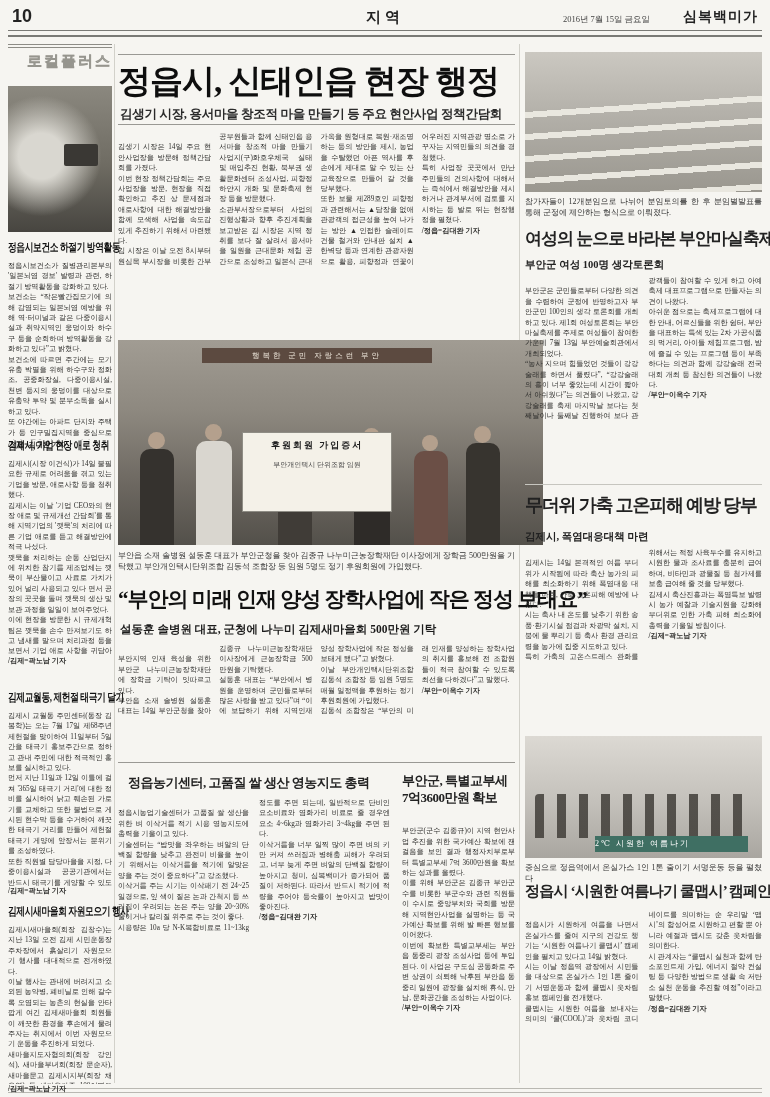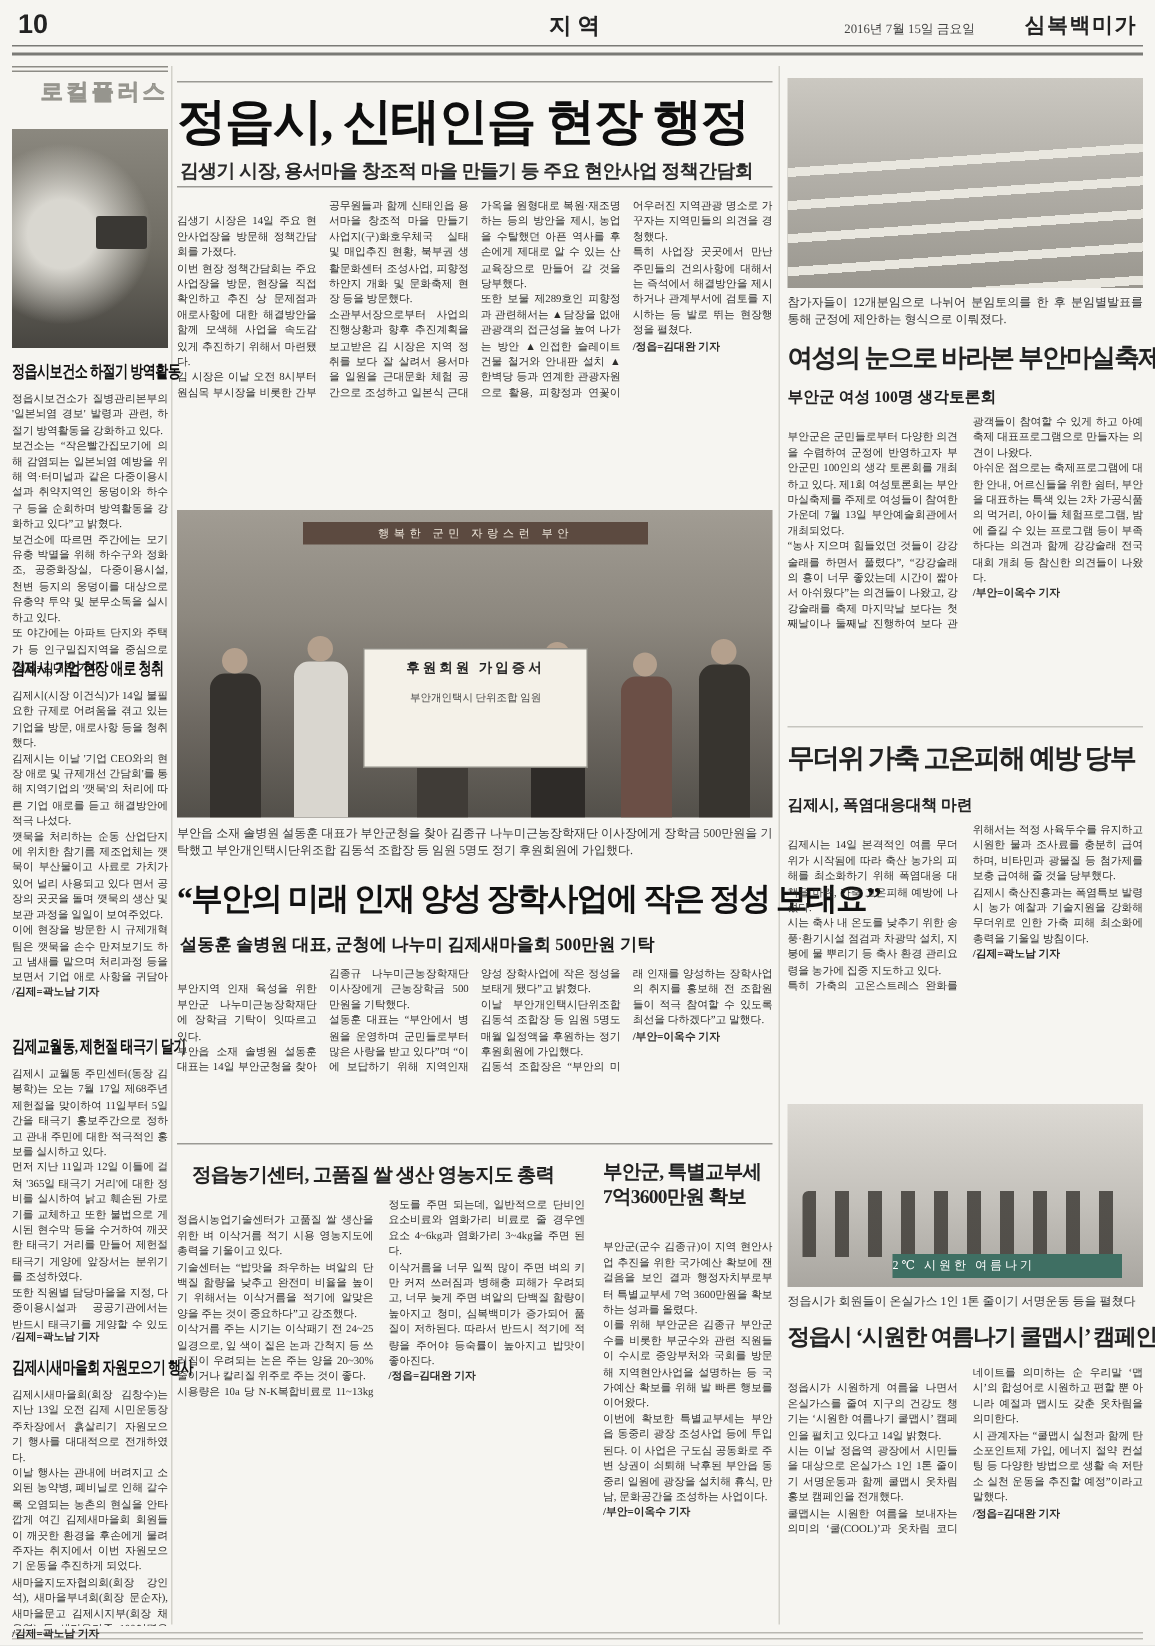--- a/index.html
+++ b/index.html
@@ -28,21 +28,21 @@
             -webkit-text-stroke:.4px #96958e;}
   .sb-art{position:absolute;left:0;width:104px;display:flex;flex-direction:column;}
   .sb-h{font-size:11.5px;font-weight:bold;letter-spacing:-.5px;white-space:nowrap;
         transform:scaleX(.76);transform-origin:0 50%;margin-bottom:6px;color:#111;}
   .sb-body{flex:1 1 auto;overflow:hidden;}
   
   .ph{position:absolute;overflow:hidden;}
   .ph-fog{background:radial-gradient(circle at 32% 48%, #d9d7d0 0 22%, rgba(217,215,208,0) 58%),
            linear-gradient(180deg,#8b887f 0%,#6e6b62 55%,#474540 100%);}
   .fog-truck{position:absolute;right:14px;top:58px;width:34px;height:22px;background:#3a3834;border-radius:2px;}
-  .ph-don{background:linear-gradient(180deg,#a19c93 0%,#8d887f 35%,#6d6861 70%,#53504a 100%);}
+  .ph-don{background:linear-gradient(180deg,#a19c93 0%,#8d887f 35%,#6d6861 70%,#53504a 100%);padding-left:28px;}
   .person{position:absolute;bottom:0;border-radius:10px 10px 0 0;}
   .head{position:absolute;border-radius:50%;background:#b4a08d;}
   .don-banner{position:absolute;left:84px;top:8px;width:230px;height:15px;background:#5c4a40;color:#efe8dc;
               font-size:7.5px;line-height:15px;text-align:center;letter-spacing:3px;}
   .cert{position:absolute;left:124px;top:92px;width:150px;height:80px;background:#f4f1e8;border:1px solid #8f8d85;
         text-align:center;padding-top:6px;box-sizing:border-box;}
   .cert-1{font-size:9px;font-weight:bold;letter-spacing:2px;}
   .cert-2{font-size:17px;font-weight:bold;letter-spacing:3px;margin-top:6px;}
   .cert-3{font-size:7px;margin-top:8px;color:#444;}
   .ph-forum{background:linear-gradient(180deg,#cbc8c1 0%,#b3b0a9 45%,#9a978f 100%);}
@@ -225,21 +225,21 @@
 시는 축사 내 온도를 낮추기 위한 송풍·환기시설 점검과 차광막 설치, 지붕에 물 뿌리기 등 축사 환경 관리요령을 농가에 집중 지도하고 있다.
 특히 가축의 고온스트레스 완화를 위해서는 적정 사육두수를 유지하고 시원한 물과 조사료를 충분히 급여하며, 비타민과 광물질 등 첨가제를 보충 급여해 줄 것을 당부했다.
 김제시 축산진흥과는 폭염특보 발령 시 농가 예찰과 기술지원을 강화해 무더위로 인한 가축 피해 최소화에 총력을 기울일 방침이다.</span>
       <span class="byline">/김제=곽노남 기자</span>
     </div>
 
     <div class="ph ph-camp" style="left:0;top:692px;width:237px;height:122px;">
       <div class="camp-people"></div>
       <div class="camp-banner">2℃ 시원한 여름나기</div>
     </div>
-    <div class="cap" style="position:absolute;left:0;top:818px;width:237px;">정읍시가 회원들이 온실가스 1인 1톤 줄이기 서명운동 등을 펼쳤다</div>
+    <div class="cap" style="position:absolute;left:0;top:818px;width:237px;">중심으로 정읍역에서 온실가스 1인 1톤 줄이기 서명운동 등을 펼쳤다</div>
 
     <div class="r-h3">정읍시 ‘시원한 여름나기 쿨맵시’ 캠페인</div>
     <div class="bt cols2 clip" style="position:absolute;left:0;top:866px;width:237px;height:184px;">
       <span>정읍시가 시원하게 여름을 나면서 온실가스를 줄여 지구의 건강도 챙기는 ‘시원한 여름나기 쿨맵시’ 캠페인을 펼치고 있다고 14일 밝혔다.
 시는 이날 정읍역 광장에서 시민들을 대상으로 온실가스 1인 1톤 줄이기 서명운동과 함께 쿨맵시 옷차림 홍보 캠페인을 전개했다.
 쿨맵시는 시원한 여름을 보내자는 의미의 ‘쿨(COOL)’과 옷차림 코디네이트를 의미하는 순 우리말 ‘맵시’의 합성어로 시원하고 편할 뿐 아니라 예절과 맵시도 갖춘 옷차림을 의미한다.
 시 관계자는 “쿨맵시 실천과 함께 탄소포인트제 가입, 에너지 절약 컨설팅 등 다양한 방법으로 생활 속 저탄소 실천 운동을 추진할 예정”이라고 말했다.</span>
       <span class="byline">/정읍=김대완 기자</span>
     </div>
   </div>

